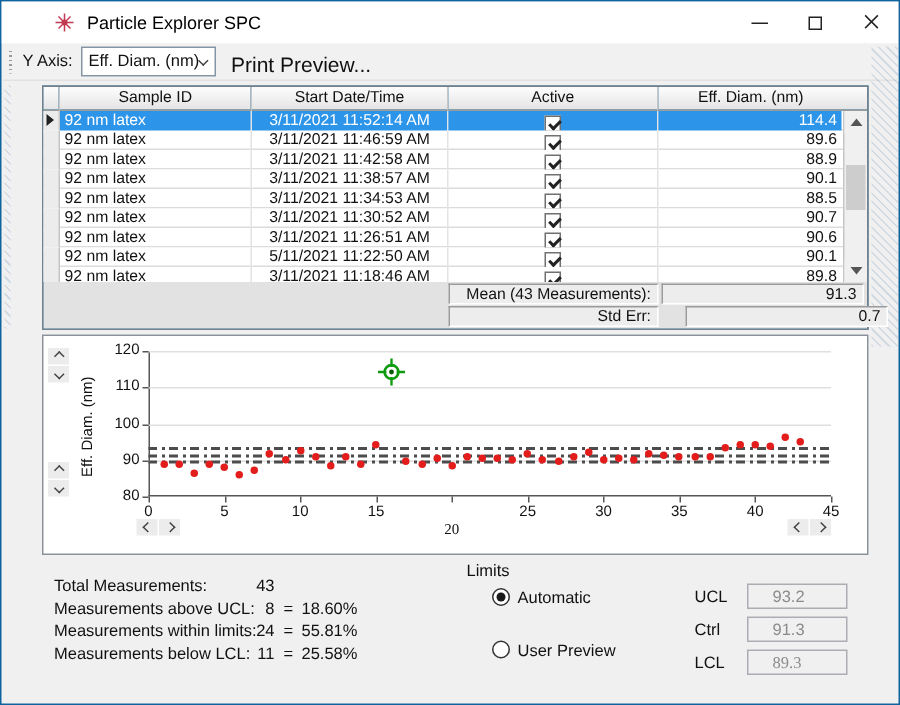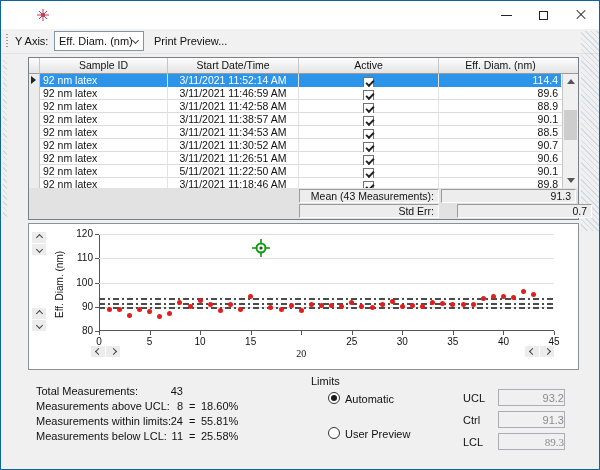--- a/index.html
+++ b/index.html
@@ -28,21 +28,21 @@
     background: repeating-linear-gradient(180deg, #9a9a9a 0 1px, transparent 1px 3px); }
   #yaxis-label { position: absolute; left: 13px; top: 6px; font-size: 11px; color: #111; }
   #yaxis-combo { position: absolute; left: 52px; top: 2px; width: 90px; height: 20px; background: #fff; border: 1px solid #8395a5; }
   #yaxis-combo .combo-text { position: absolute; left: 4px; top: 3px; font-size: 11px; color: #111; white-space: nowrap; }
   .chev { display: inline-block; width: 5px; height: 5px; border-left: 1px solid #444; border-bottom: 1px solid #444; }
   .chev.down { transform: rotate(-45deg); }
   .chev.up { transform: rotate(135deg); }
   .chev.left { transform: rotate(45deg); }
   .chev.right { transform: rotate(-135deg); }
   #combo-arrow { position: absolute; right: 5px; top: 6px; }
-  #print-preview { position: absolute; left: 152px; top: 6px; font-size: 11px; color: #111; white-space: nowrap; }
+  #print-preview { position: absolute; left: 152px; top: 6px; font-size: 14px; color: #111; white-space: nowrap; }
   
   .hatch { position: absolute; background: repeating-linear-gradient(45deg, rgba(130,160,190,0.28) 0 1px, transparent 1px 4px); }
   #hatch-right { left: 580px; top: 30px; width: 18px; height: 200px; }
   #hatch-left { left: 2px; top: 56px; width: 4px; height: 162px; }
   
   #grid { position: absolute; left: 27px; top: 56px; width: 551px; height: 163px; background: #0369a1; border: 1px solid #777f88; }
   #grid-header { position: absolute; left: 0; top: 0; width: 549px; height: 16px; display: flex; }
   .hcell { height: 16px; background: linear-gradient(#fdfdfd, #e4e4e4); border-right: 1px solid #c6c6c6; border-bottom: 1px solid #9b9b9b;
     font-size: 10.5px; color: #111; text-align: center; line-height: 15px; overflow: hidden; white-space: nowrap; }
   #rows-wrap { position: absolute; left: 0; top: 16px; width: 533px; height: 114px; overflow: hidden; background: #fff; }
@@ -101,37 +101,38 @@
   .stat-count { position: absolute; left: 148px; width: 34px; text-align: right; font-size: 11px; color: #111; }
   .stat-eq { position: absolute; left: 188px; font-size: 11px; color: #111; }
   .stat-pct { position: absolute; left: 200px; font-size: 11px; color: #111; }
   
   #limits-title { position: absolute; left: 310px; top: 374px; font-size: 11px; color: #111; }
   .radio { position: absolute; width: 12px; height: 12px; border: 1px solid #333; border-radius: 50%; background: #fff; }
   .radio.checked::after { content: ""; position: absolute; left: 2px; top: 2px; width: 6px; height: 6px; border-radius: 50%; background: #1a1a1a; }
   .radio-label { position: absolute; font-size: 11px; color: #111; white-space: nowrap; }
   .limit-label { position: absolute; left: 462px; font-size: 11px; color: #111; }
   .limit-field { position: absolute; left: 497px; width: 67px; height: 17px; background: #f0f0f0; border: 1px solid #abadb3;
-    font-size: 11px; color: #8b8b8b; padding-left: 0; font-family: "Liberation Sans", sans-serif; text-align: right; }
+    font-size: 11px; color: #8b8b8b; padding-left: 16px; font-family: "Liberation Sans", sans-serif; }
 </style>
 </head>
 <body>
 
 <div id="window">
 
   <div id="titlebar">
     <svg id="app-icon" viewBox="0 0 16 16">
       <g stroke="#c23a52" stroke-width="1" fill="none">
         <line x1="2" y1="8" x2="14" y2="8"></line>
           <line x1="8" y1="2" x2="8" y2="14"></line>
         <line x1="4" y1="4" x2="12" y2="12"></line>
           <line x1="12" y1="4" x2="4" y2="12"></line>
       </g>
       <circle cx="8" cy="8" r="2" fill="#c23a52"></circle>
     </svg>
+    <span id="title-text">Particle Explorer SPC</span>
     <div class="winbtn" id="btn-min">
         <div class="min-glyph"></div>
       </div>
     <div class="winbtn" id="btn-max">
         <div class="max-glyph"></div>
       </div>
     <div class="winbtn" id="btn-close">
         <div class="close-glyph"></div>
       </div>
   </div>

